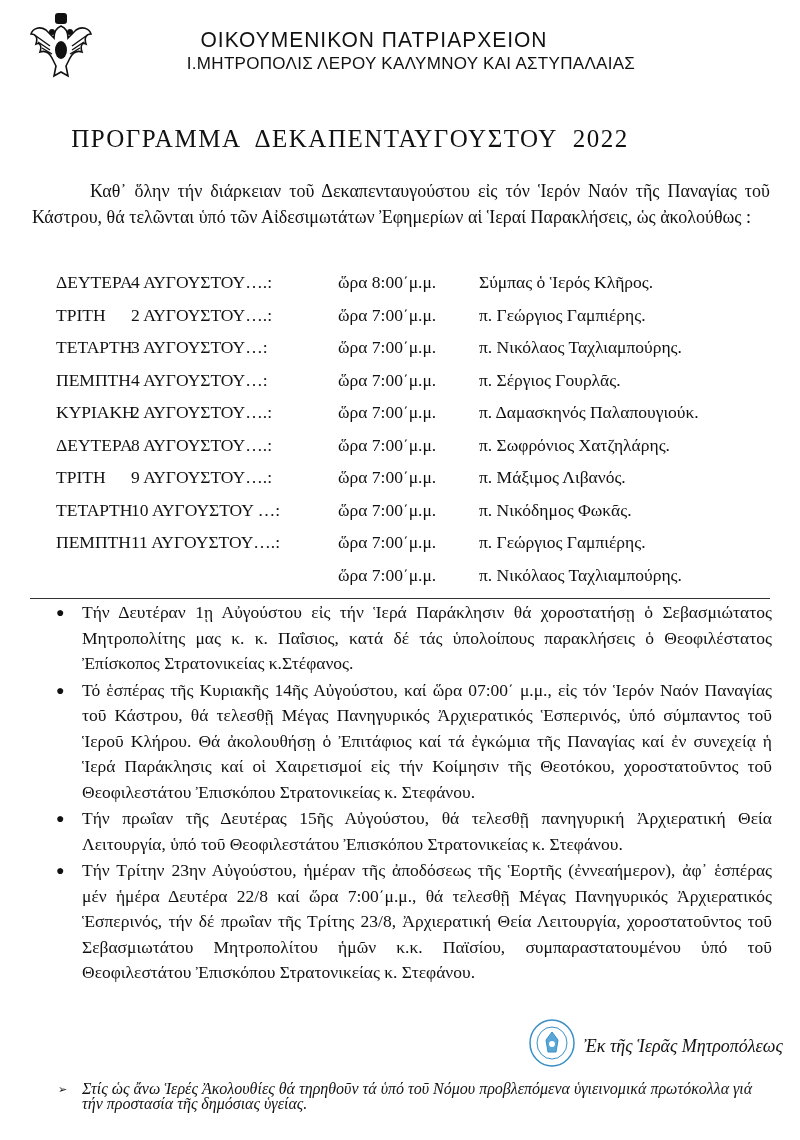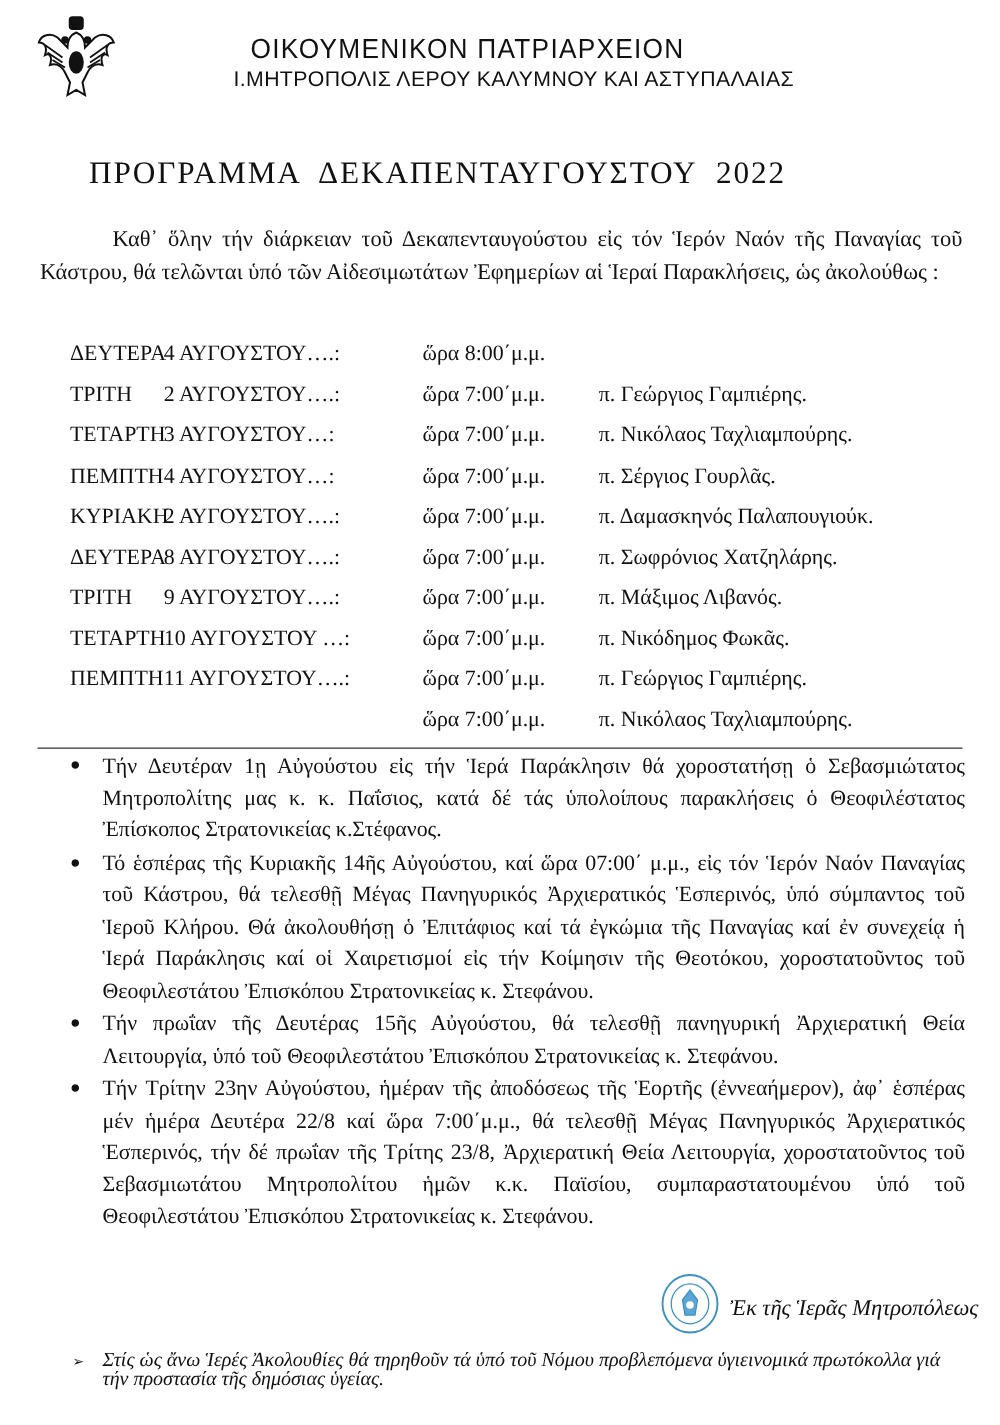--- a/index.html
+++ b/index.html
@@ -65,20 +65,21 @@
 
 <div class="title">ΠΡΟΓΡΑΜΜΑ ΔΕΚΑΠΕΝΤΑΥΓΟΥΣΤΟΥ 2022</div>
 
 <div class="intro">Καθ᾽ ὅλην τήν διάρκειαν τοῦ Δεκαπενταυγούστου εἰς τόν Ἱερόν Ναόν τῆς Παναγίας τοῦ Κάστρου, θά τελῶνται ὑπό τῶν Αἰδεσιμωτάτων Ἐφημερίων αἱ Ἱεραί Παρακλήσεις, ὡς ἀκολούθως :</div>
 
 <div class="schedule">
   <div class="row">
     <span class="c-day">ΔΕΥΤΕΡΑ</span>
     <span class="c-date">4 ΑΥΓΟΥΣΤΟΥ….:</span>
     <span class="c-time">ὥρα 8:00΄μ.μ.</span>
+    <span class="c-priest">Σύμπας ὁ Ἱερός Κλῆρος.</span>
   </div>
   <div class="row">
     <span class="c-day">ΤΡΙΤΗ</span>
     <span class="c-date">2 ΑΥΓΟΥΣΤΟΥ….:</span>
     <span class="c-time">ὥρα 7:00΄μ.μ.</span>
     <span class="c-priest">π. Γεώργιος Γαμπιέρης.</span>
   </div>
   <div class="row">
     <span class="c-day">ΤΕΤΑΡΤΗ</span>
     <span class="c-date">3 ΑΥΓΟΥΣΤΟΥ…:</span>

